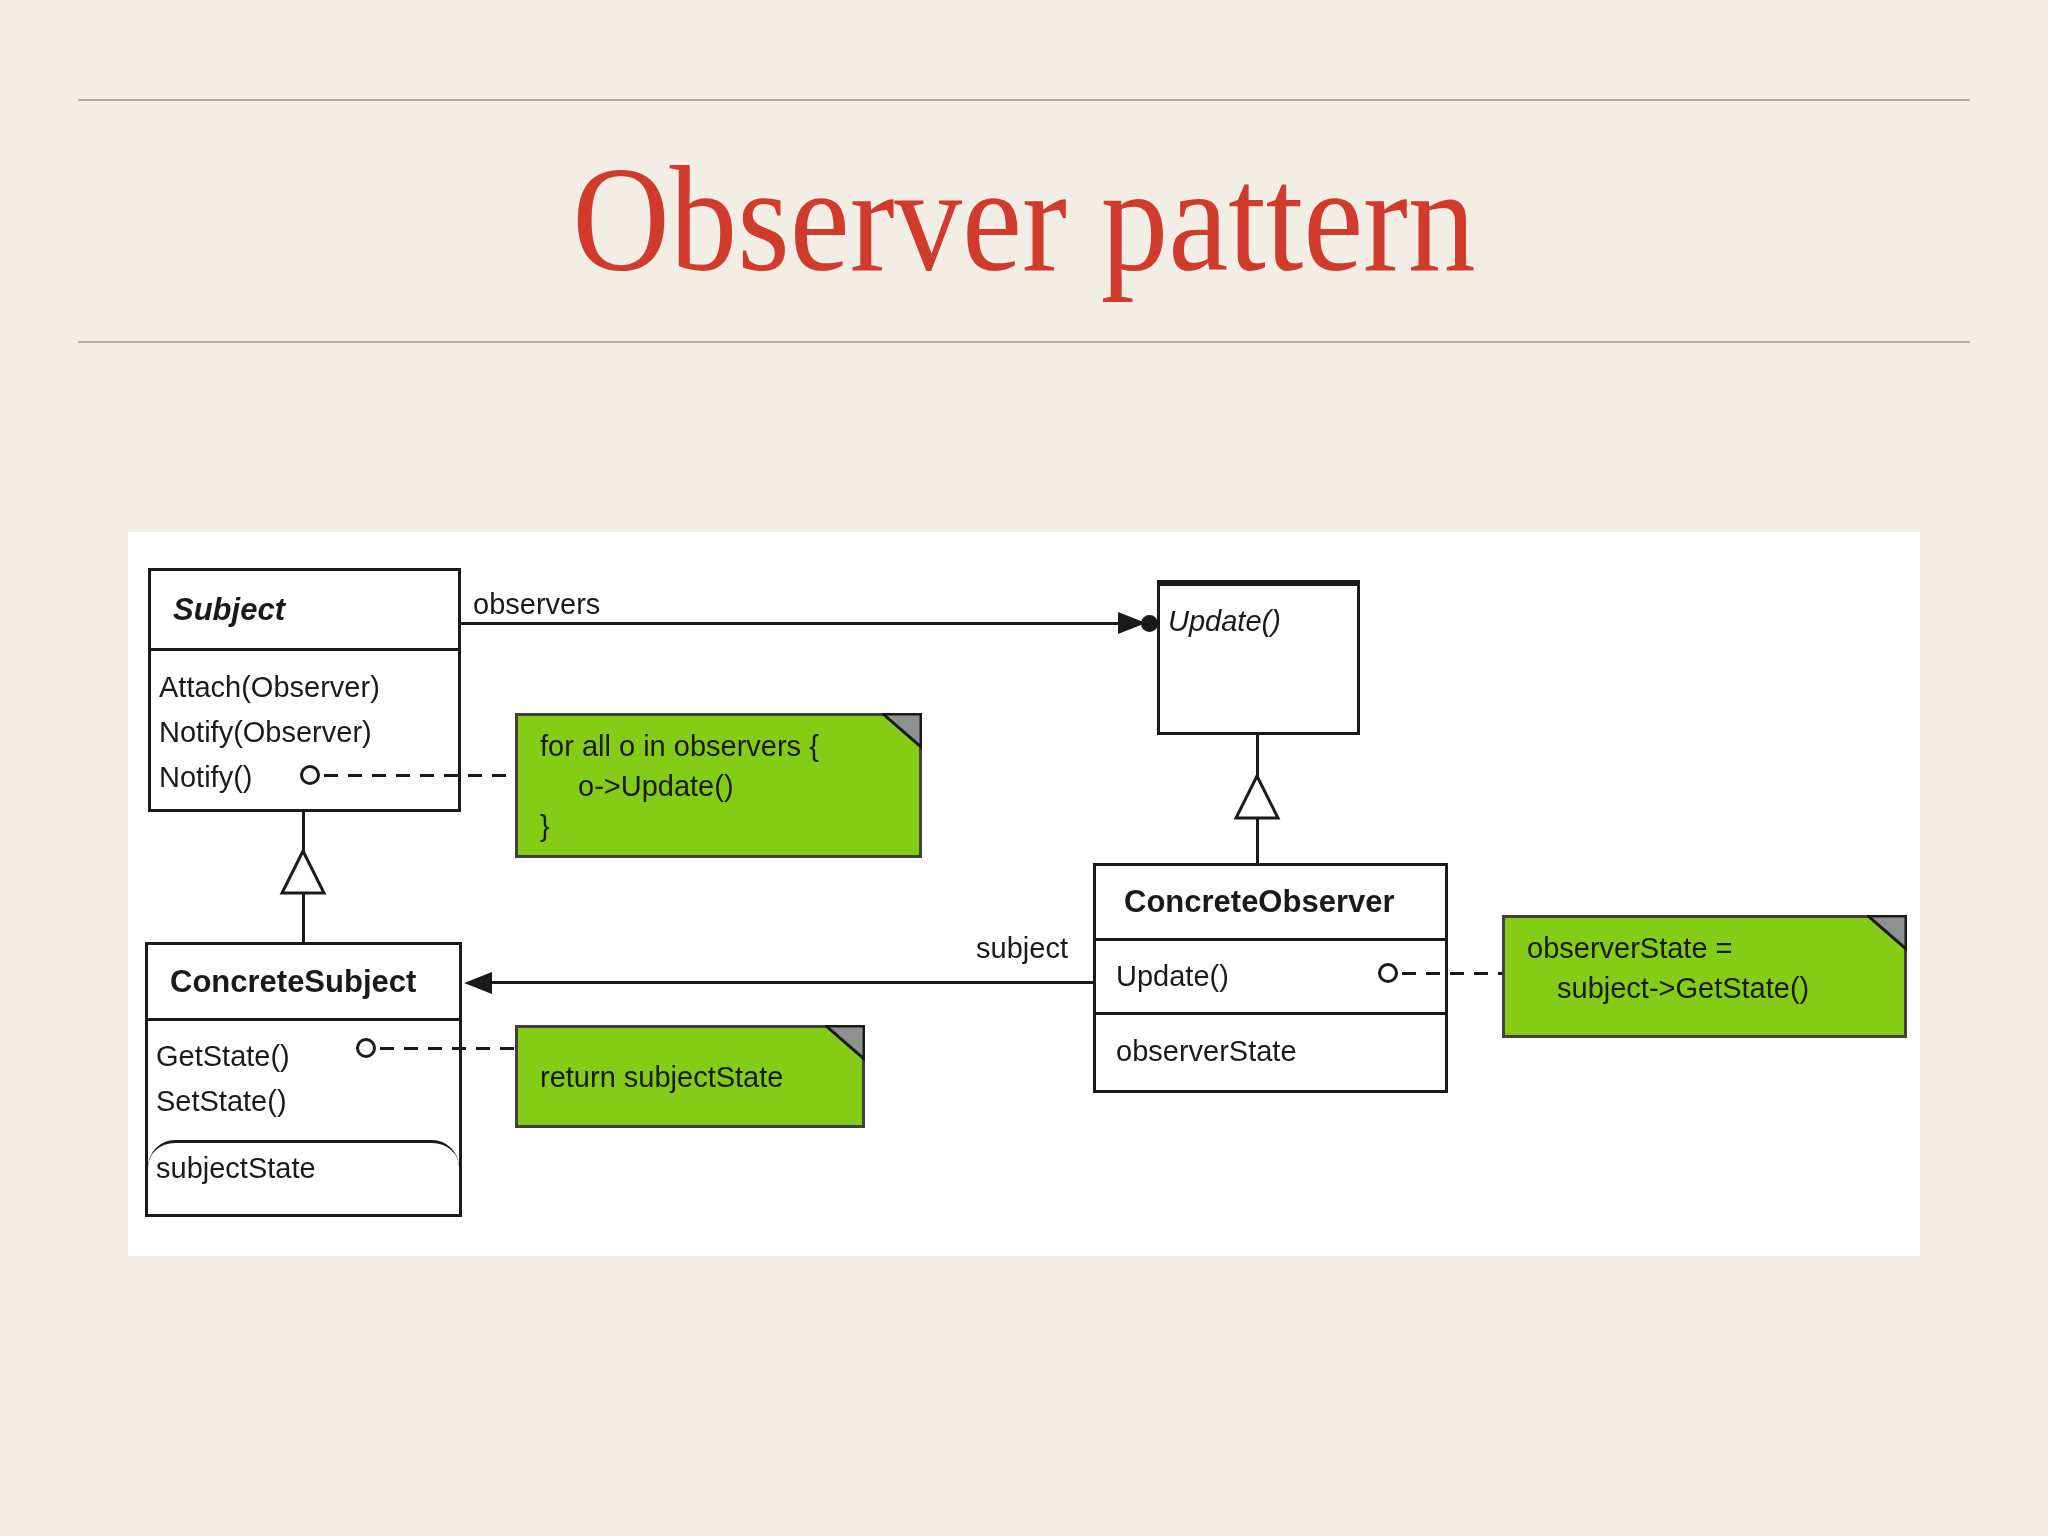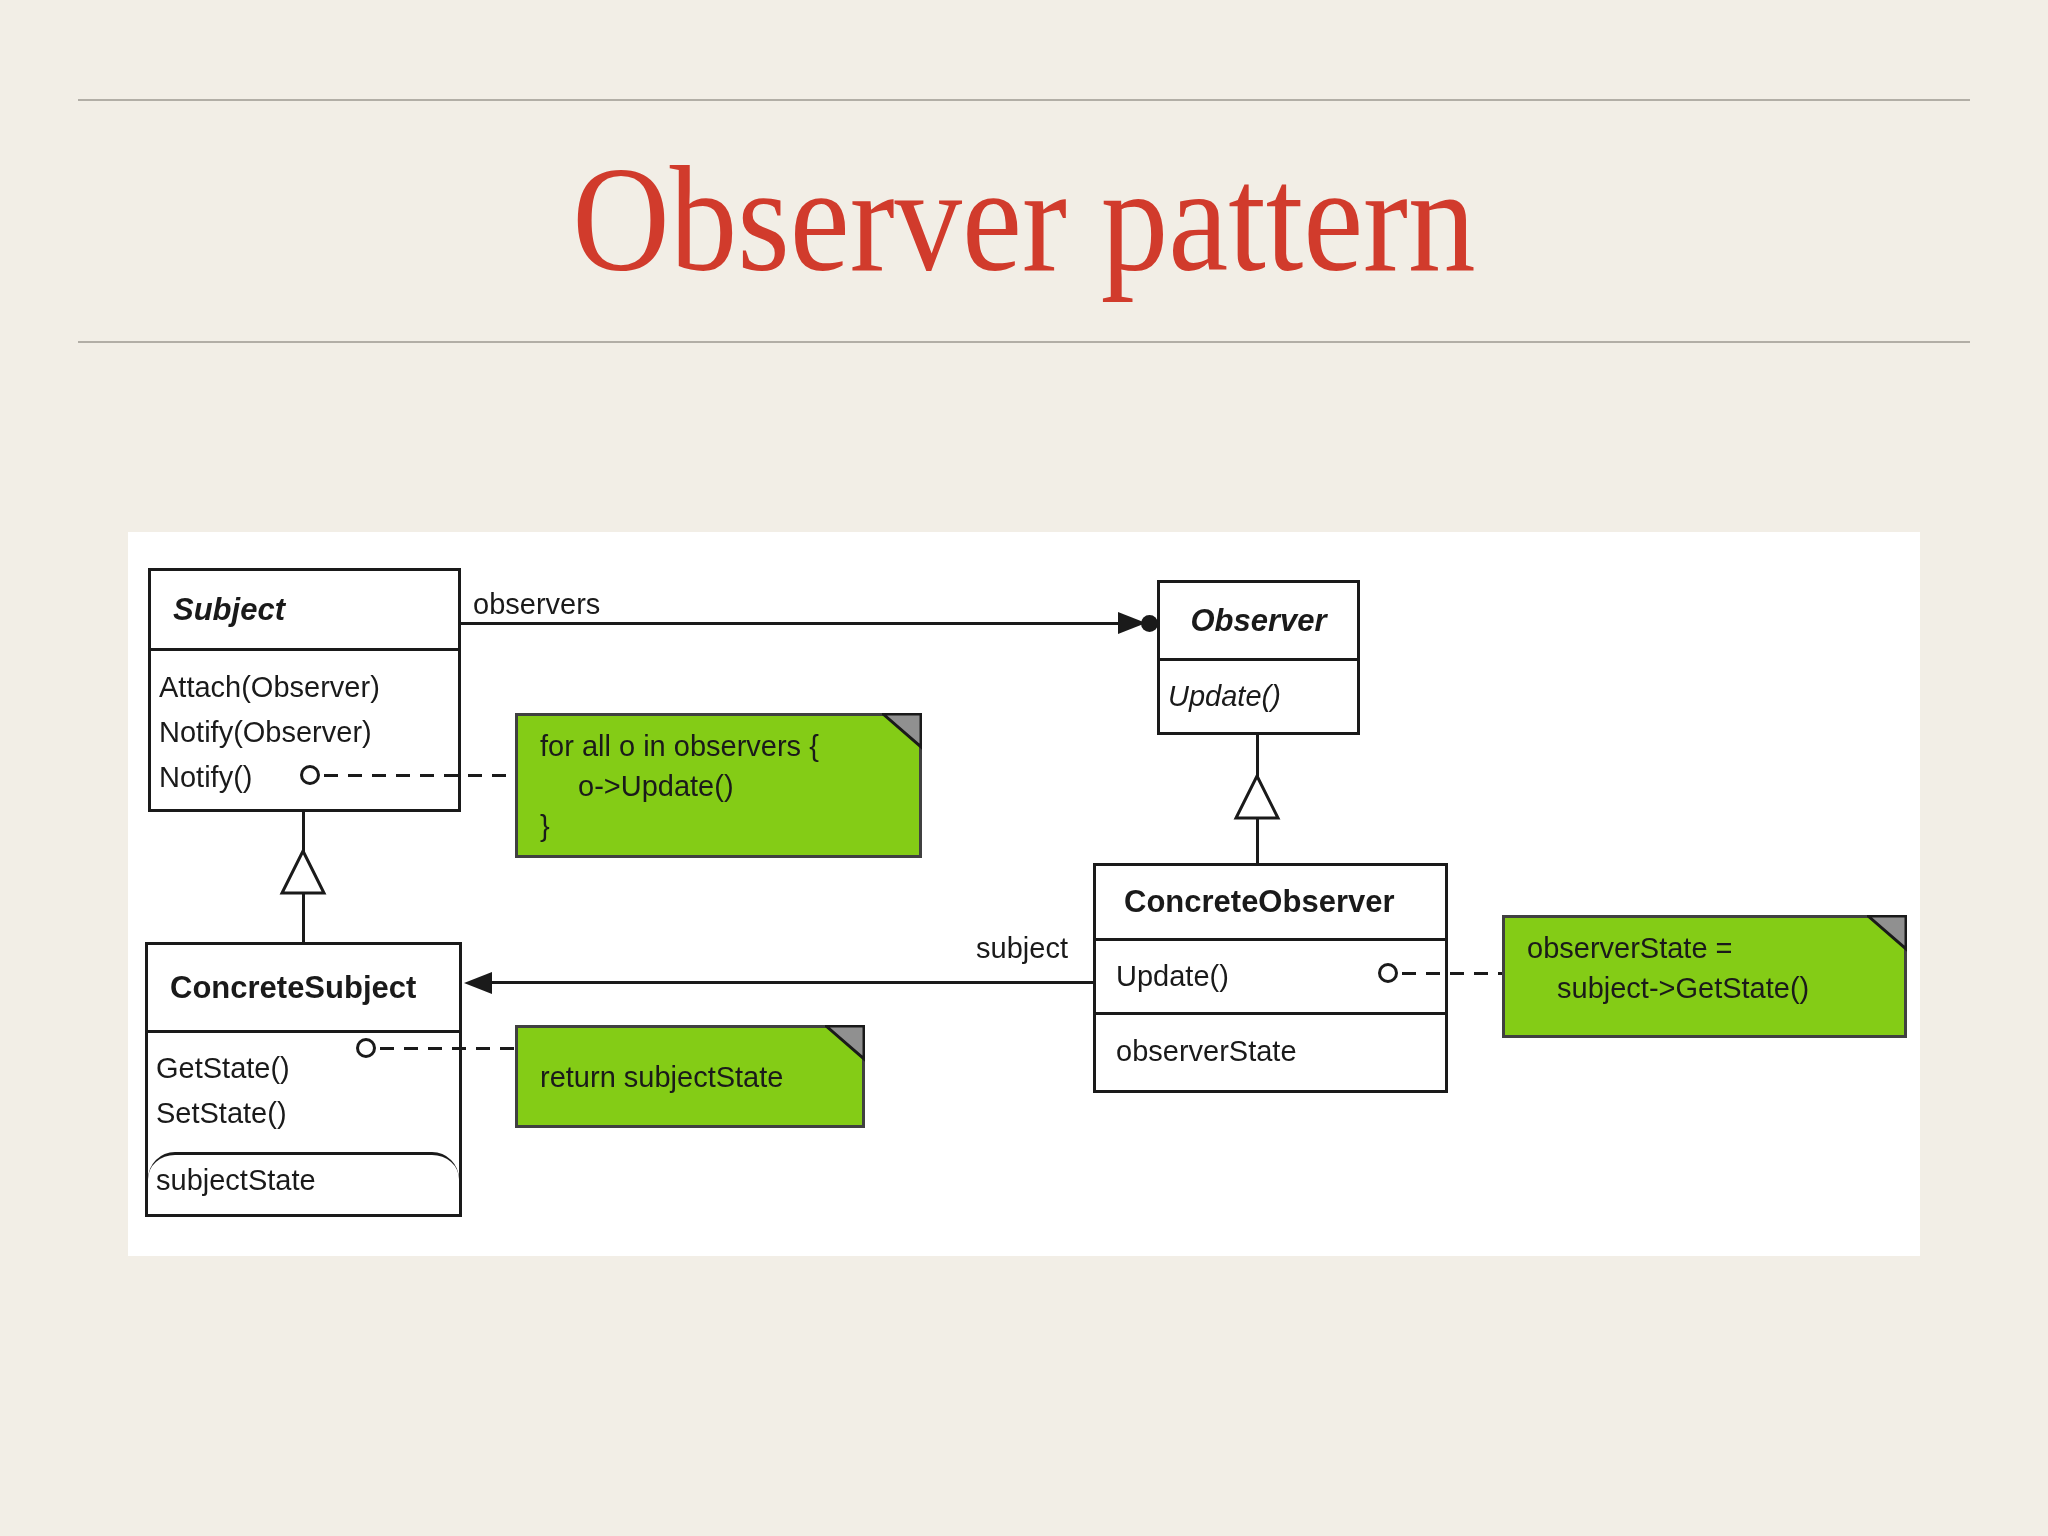--- a/index.html
+++ b/index.html
@@ -102,28 +102,27 @@
     <div class="cls" style="left:20px; top:36px; width:313px; height:244px;">
       <div class="hd italic" style="height:77px;">Subject</div>
       <div class="cmp" style="height:161px; padding-top:14px;">
         <div class="row">Attach(Observer)</div>
         <div class="row">Notify(Observer)</div>
         <div class="row">Notify()</div>
       </div>
     </div>
 
     <div class="cls" style="left:1029px; top:48px; width:203px; height:155px;">
-      <div class="hd italic center" style="height:75px;">Observer</div>
       <div class="cmp" style="height:74px; display:flex; align-items:center;">
         <div class="row italic">Update()</div>
       </div>
     </div>
 
     <div class="cls" style="left:17px; top:410px; width:317px; height:275px;">
-      <div class="hd" style="height:85px;">ConcreteSubject</div>
+      <div class="hd" style="height:73px;">ConcreteSubject</div>
       <div class="cmp" style="height:122px; padding-top:13px;">
         <div class="row">GetState()</div>
         <div class="row">SetState()</div>
       </div>
       <div class="cmp" style="height:54px; display:flex; align-items:center;border-radius:28px;">
         <div class="row">subjectState</div>
       </div>
     </div>
 
     <div class="cls" style="left:965px; top:331px; width:355px; height:230px;">

